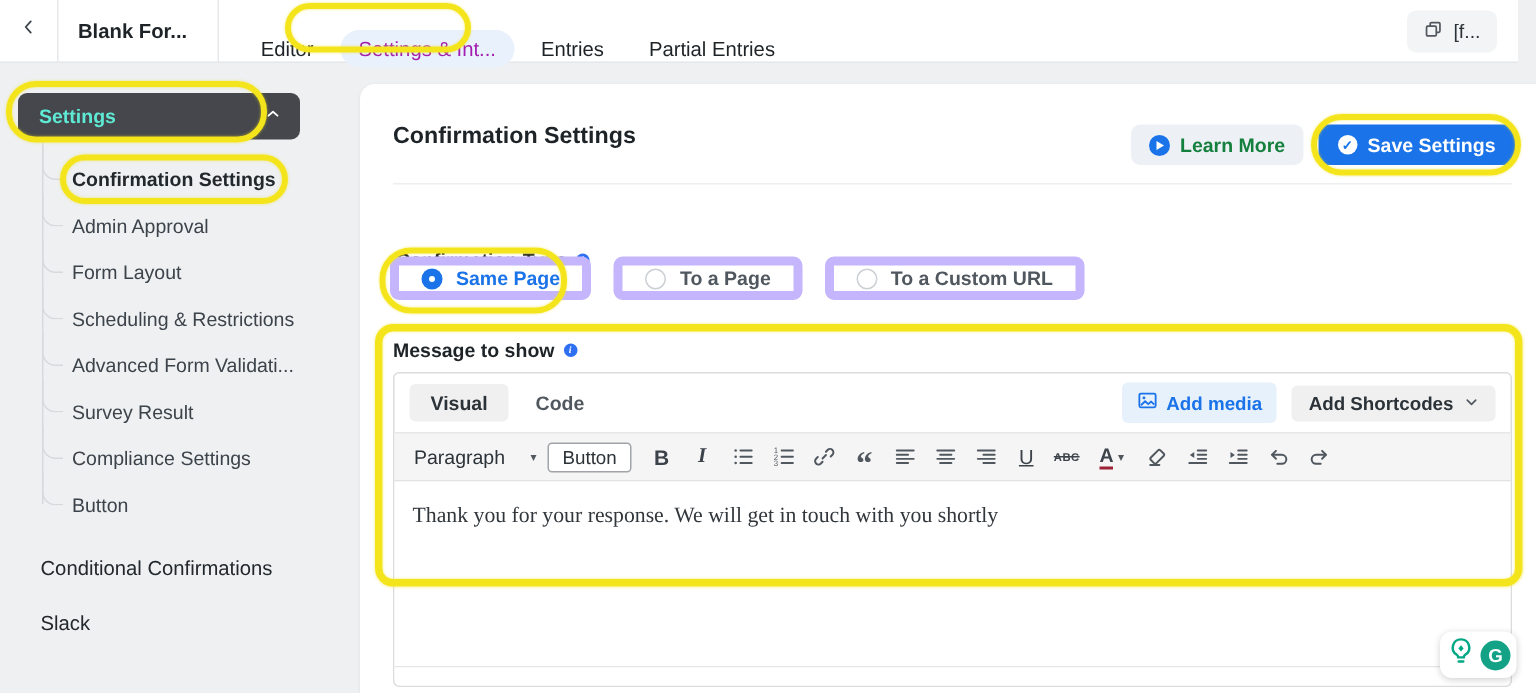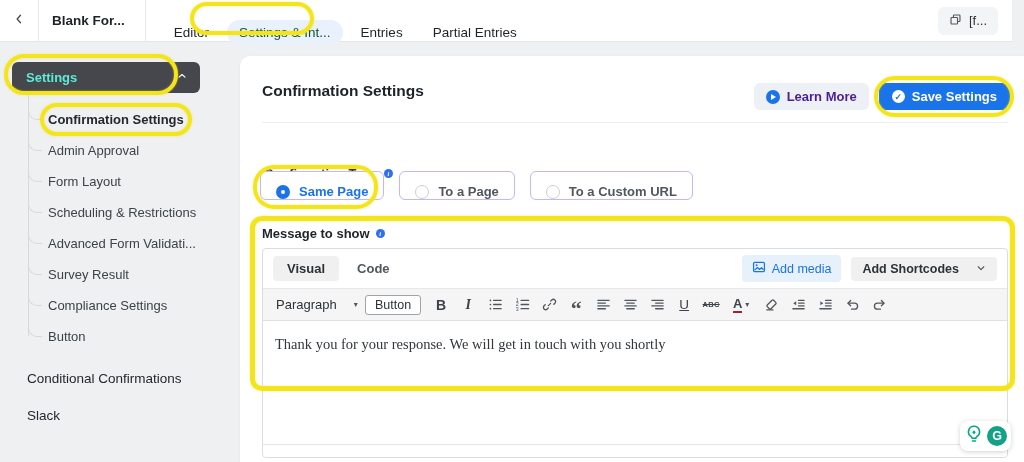--- a/index.html
+++ b/index.html
@@ -6,21 +6,21 @@
   *{box-sizing:border-box;font-family:"Liberation Sans", sans-serif;}
   .stage{position:relative;width:1024px;height:462px;background:#eef0f2;overflow:hidden;}
 
   
   .topbar{position:absolute;left:0;top:0;width:1012px;height:42px;background:#fff;border-bottom:1px solid #e4e6e8;display:flex;align-items:center;z-index:5;}
   .back{width:38px;height:42px;display:flex;align-items:center;justify-content:center;cursor:pointer;}
   .vdiv{width:1px;height:42px;background:#e7e8ea;}
   .form-name{padding:0 20px 0 13px;font-size:13.5px;font-weight:600;color:#1d2327;}
   .tabs{display:flex;align-items:center;margin-left:16px;gap:6px;}
   .tab{padding:5px 12px;font-size:13.5px;font-weight:500;color:#1d2327;cursor:pointer;border-radius:14px;white-space:nowrap;margin-top:24px;}
-  .tab.active{color:#14532d;background:#e9f1fd;}
+  .tab.active{color:#a21caf;background:#e9f1fd;}
   .tb-spacer{flex:1;}
   .tb-btn{display:flex;align-items:center;gap:7px;background:#f3f4f5;border-radius:6px;padding:6px 11px;font-size:13px;font-weight:500;color:#2c3338;margin-right:9px;cursor:pointer;white-space:nowrap;}
   .tb-btn:last-child{margin-right:14px;}
 
   
   .sidebar{position:absolute;left:0;top:42px;width:240px;bottom:0;}
   .settings-btn{position:absolute;left:12px;top:20px;width:188px;height:31px;background:#45474c;border-radius:6px;display:flex;align-items:center;padding:0 12px 0 14px;color:#5eead4;font-size:13px;font-weight:600;cursor:pointer;}
   .settings-btn .sb-spacer{flex:1;}
   .trunk{position:absolute;left:28px;top:51px;height:243px;border-left:1px solid #d7d9dc;}
   .group-list{position:absolute;left:0;top:62px;right:0;}
@@ -29,45 +29,45 @@
   .g-item.active{font-weight:600;color:#23282d;}
   .g-item.active::after{content:"";position:absolute;left:42px;right:38px;top:1px;bottom:1px;background:#fafbfc;border-radius:8px;z-index:-1;box-shadow:0 1px 2px rgba(0,0,0,.04);}
   .g-item .g-label{position:relative;z-index:1;}
   .root-list{position:absolute;left:0;top:318px;right:0;}
   .root-item{height:37px;display:flex;align-items:center;padding-left:27px;font-size:13.5px;color:#23282d;cursor:pointer;}
 
   
   .card{position:absolute;left:240px;top:56px;right:0;bottom:0;background:#fff;border-radius:10px 0 0 0;box-shadow:0 1px 3px rgba(0,0,0,.06);}
   .page-title{position:absolute;left:22px;top:26px;font-size:15.5px;font-weight:700;color:#1d2327;}
   .head-actions{position:absolute;right:14px;top:27px;display:flex;gap:10px;align-items:center;}
-  .learn-btn{display:flex;align-items:center;gap:7px;height:27px;padding:0 12px;background:#edf1f6;border-radius:6px;color:#4c1d95;font-size:13px;font-weight:600;cursor:pointer;}
+  .learn-btn{display:flex;align-items:center;gap:7px;height:27px;padding:0 12px;background:#edf1f6;border-radius:6px;color:#15803d;font-size:13px;font-weight:600;cursor:pointer;}
   .play-ic{width:14px;height:14px;border-radius:50%;background:#1a73e8;display:flex;align-items:center;justify-content:center;}
   .play-ic::after{content:"";display:block;margin-left:1px;border-left:5px solid #fff;border-top:3.5px solid transparent;border-bottom:3.5px solid transparent;}
   .save-btn{display:flex;align-items:center;gap:7px;height:27px;padding:0 13px;background:#1a73e8;border-radius:6px;color:#fff;font-size:13px;font-weight:600;cursor:pointer;}
   .check-ic{width:13px;height:13px;border-radius:50%;background:#fff;color:#1a73e8;font-size:9px;font-weight:700;display:flex;align-items:center;justify-content:center;}
   .h-divider{position:absolute;left:22px;right:16px;top:66px;height:1px;background:#eceef0;}
   .field-label{position:absolute;font-size:13px;font-weight:700;color:#1d2327;display:flex;align-items:center;gap:6px;}
   .info-ic{width:9px;height:9px;border-radius:50%;background:#2f6ff2;color:#fff;font-size:6.5px;font-style:italic;font-weight:700;display:flex;align-items:center;justify-content:center;font-family:"Liberation Serif",serif;}
   .ct-label{left:24px;top:86px;margin-top:24px;}
   .radio-row{position:absolute;left:20px;top:115px;display:flex;gap:15px;}
-  .radio-box{height:29px;display:flex;align-items:flex-end;gap:9px;padding:0 15px;border:1px solid #c4b5fd;border-radius:6px;font-size:13px;font-weight:600;color:#50575e;cursor:pointer;background:#fff;}
+  .radio-box{height:29px;display:flex;align-items:center;gap:9px;padding:0 15px;border:6px solid #c4b5fd;border-radius:6px;font-size:13px;font-weight:600;color:#50575e;cursor:pointer;background:#fff;}
   .radio-box.selected{color:#1a73e8;}
   .radio-dot{width:14px;height:14px;border-radius:50%;border:1.5px solid #ccd0d4;background:#fff;}
   .radio-dot.on{border:none;background:#1a73e8;position:relative;}
   .radio-dot.on::after{content:"";position:absolute;left:5px;top:5px;width:4px;height:4px;border-radius:50%;background:#fff;}
   .msg-label{left:22px;top:170px;}
 
   
   .editor{position:absolute;left:22px;top:192px;width:746px;height:210px;border:1px solid #dcdcde;border-radius:4px;background:#fff;}
   .tabrow{height:39px;display:flex;align-items:center;padding:0 10px;}
   .mode-tab{font-size:13px;font-weight:600;color:#50575e;padding:5px 14px;border-radius:4px;cursor:pointer;margin-right:4px;}
   .mode-tab.active{background:#f0f0f1;color:#2c3338;}
   .tr-spacer{flex:1;}
-  .addmedia-btn{display:flex;align-items:center;gap:6px;background:#e7f1fb;color:#1a73e8;border-radius:4px;padding:5px 10px;font-size:12.5px;font-weight:400;cursor:pointer;}
-  .shortcodes-btn{display:flex;align-items:center;gap:17px;background:#f0f0f1;color:#2c3338;border-radius:4px;padding:5px 11px;font-size:12.5px;font-weight:600;margin-left:10px;cursor:pointer;}
+  .addmedia-btn{display:flex;align-items:center;gap:6px;background:#e7f1fb;color:#1a73e8;border-radius:4px;padding:5px 10px;font-size:12.5px;font-weight:700;cursor:pointer;}
+  .shortcodes-btn{display:flex;align-items:center;gap:7px;background:#f0f0f1;color:#2c3338;border-radius:4px;padding:5px 11px;font-size:12.5px;font-weight:600;margin-left:10px;cursor:pointer;}
   .toolbar{height:33px;background:#f5f5f6;border-top:1px solid #e8e8ea;border-bottom:1px solid #e2e2e4;display:flex;align-items:center;padding:0 7px;gap:1px;}
   .para-dd{width:88px;display:flex;align-items:center;justify-content:space-between;font-size:13px;color:#2c3338;padding:0 6px;cursor:pointer;gap:17px;}
   .dd-caret{font-size:8px;color:#50575e;}
   .btn-tool{border:1px solid #a0a3a8;border-radius:3px;background:#fff;padding:2px 9px;font-size:12.5px;color:#2c3338;margin:0 6px;cursor:pointer;}
   .ti{width:26px;height:26px;display:flex;align-items:center;justify-content:center;color:#50575e;cursor:pointer;}
   .g-b{font-weight:700;font-size:14px;color:#3c434a;}
   .g-i{font-family:"Liberation Serif",serif;font-style:italic;font-weight:700;font-size:14px;color:#3c434a;}
   .g-q{font-family:"Liberation Serif",serif;font-weight:700;font-size:22px;line-height:10px;color:#50575e;margin-top:9px;}
   .g-u{font-size:13.5px;text-decoration:underline;color:#3c434a;}
   .g-st{font-size:7.5px;font-weight:700;letter-spacing:.3px;text-decoration:line-through;color:#3c434a;}

